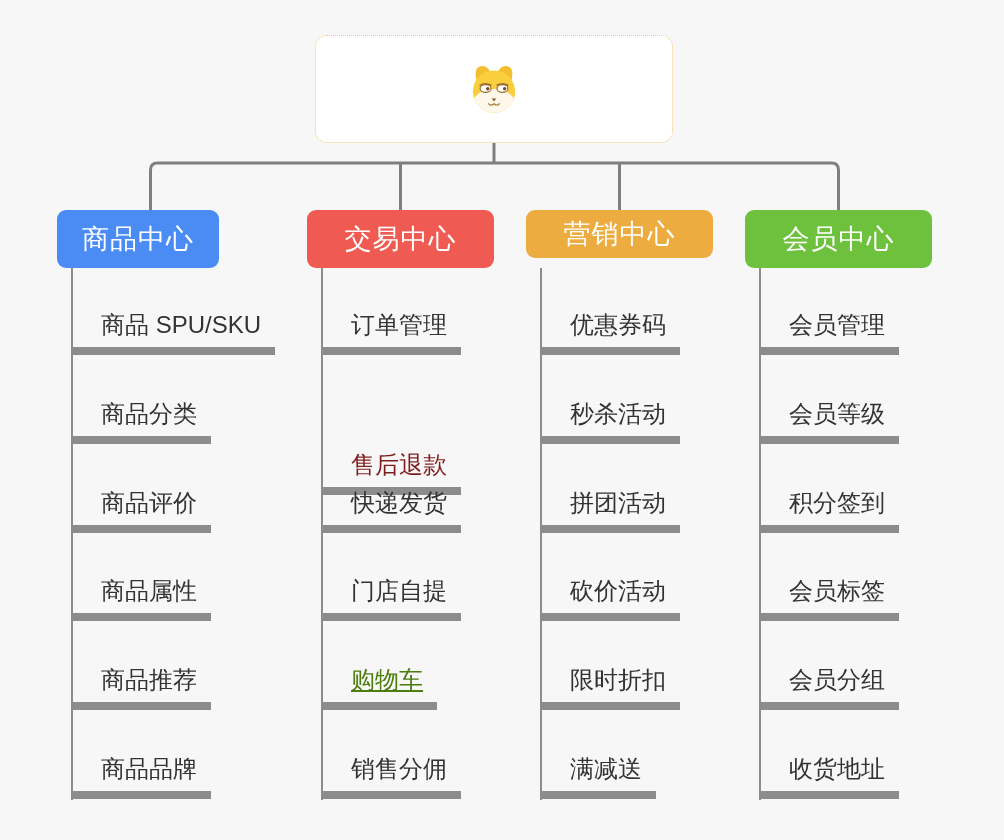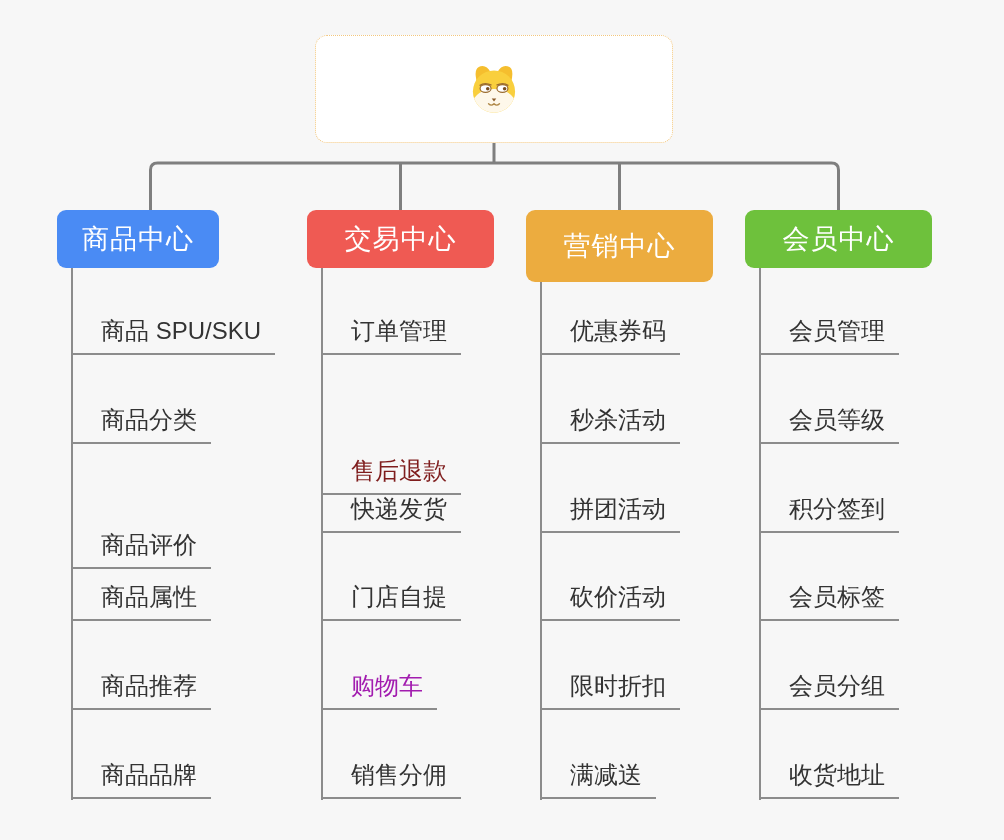--- a/index.html
+++ b/index.html
@@ -42,21 +42,21 @@
     font-size:27px;
     letter-spacing:1px;
     display:flex;align-items:center;justify-content:center;
     white-space:nowrap;
     box-sizing:border-box;
   }
   .item{
     position:absolute;
     display:flex;align-items:flex-end;
     padding:0 14px 6px 30px;
-    border-bottom:2px solid #d946ef;
+    border-bottom:8px solid #d946ef;
     font-size:24px;
     color:#333333;
     white-space:nowrap;
     box-sizing:border-box;
   }
 </style>
 </head>
 <body>
 
 <div id="canvas">
@@ -92,32 +92,32 @@
         <path d="M29.3 43.4 h5.4 l-2.7 3.4 z" fill="#8a5a28"></path>
         <path d="M25.5 49.5 q3.3 3.2 6.5 0 q3.2 3.2 6.5 0" fill="none" stroke="#b08948" stroke-width="1.6" stroke-linecap="round"></path>
       </svg>
     </span>
   </div>
 
   <div id="branches">
       <div class="hdr" style="left: 57px; top: 210px; width: 162px; height: 58px; background: rgb(74, 139, 244);">商品中心</div>
       <div class="item" style="left: 71px; top: 311px; height: 44px; border-bottom-color: rgb(140, 140, 140); color: rgb(51, 51, 51);">商品 SPU/SKU</div>
       <div class="item" style="left: 71px; top: 399.8px; height: 44px; border-bottom-color: rgb(140, 140, 140); color: rgb(51, 51, 51);">商品分类</div>
-      <div class="item" style="left: 71px; top: 488.6px; height: 44px; border-bottom-color: rgb(140, 140, 140); color: rgb(51, 51, 51); margin-top: 36px;">商品评价</div>
+      <div class="item" style="left: 71px; top: 488.6px; height: 44px; border-bottom-color: rgb(140, 140, 140); color: rgb(51, 51, 51);">商品评价</div>
       <div class="item" style="left: 71px; top: 577.4px; height: 44px; border-bottom-color: rgb(140, 140, 140); color: rgb(51, 51, 51);">商品属性</div>
       <div class="item" style="left: 71px; top: 666.2px; height: 44px; border-bottom-color: rgb(140, 140, 140); color: rgb(51, 51, 51);">商品推荐</div>
       <div class="item" style="left: 71px; top: 755px; height: 44px; border-bottom-color: rgb(140, 140, 140); color: rgb(51, 51, 51);">商品品牌</div>
       <div class="hdr" style="left: 307px; top: 210px; width: 187px; height: 58px; background: rgb(239, 90, 83);">交易中心</div>
       <div class="item" style="left: 321px; top: 311px; height: 44px; border-bottom-color: rgb(140, 140, 140); color: rgb(51, 51, 51);">订单管理</div>
       <div class="item" style="left: 321px; top: 408px; height: 44px; border-bottom-color: rgb(140, 140, 140); color: #7f1d1d; margin-top: 43px;">售后退款</div>
       <div class="item" style="left: 321px; top: 488.6px; height: 44px; border-bottom-color: rgb(140, 140, 140); color: rgb(51, 51, 51);">快递发货</div>
       <div class="item" style="left: 321px; top: 577.4px; height: 44px; border-bottom-color: rgb(140, 140, 140); color: rgb(51, 51, 51);">门店自提</div>
-      <div class="item" style="left: 321px; top: 666.2px; height: 44px; border-bottom-color: rgb(140, 140, 140); color: #a21caf;">购物车</div>
+      <div class="item" style="left: 321px; top: 666.2px; height: 44px; border-bottom-color: rgb(140, 140, 140); color: #4d7c0f; text-decoration: underline;">购物车</div>
       <div class="item" style="left: 321px; top: 755px; height: 44px; border-bottom-color: rgb(140, 140, 140); color: rgb(51, 51, 51);">销售分佣</div>
-      <div class="hdr" style="left: 526px; top: 210px; width: 187px; height: 72px; background: rgb(236, 172, 63); font-family: Liberation Serif, serif;">营销中心</div>
+      <div class="hdr" style="left: 526px; top: 210px; width: 187px; height: 48px; background: rgb(236, 172, 63); font-family: Liberation Serif, serif;">营销中心</div>
       <div class="item" style="left: 540px; top: 311px; height: 44px; border-bottom-color: rgb(140, 140, 140); color: rgb(51, 51, 51);">优惠券码</div>
       <div class="item" style="left: 540px; top: 399.8px; height: 44px; border-bottom-color: rgb(140, 140, 140); color: rgb(51, 51, 51);">秒杀活动</div>
       <div class="item" style="left: 540px; top: 488.6px; height: 44px; border-bottom-color: rgb(140, 140, 140); color: rgb(51, 51, 51);">拼团活动</div>
       <div class="item" style="left: 540px; top: 577.4px; height: 44px; border-bottom-color: rgb(140, 140, 140); color: rgb(51, 51, 51);">砍价活动</div>
       <div class="item" style="left: 540px; top: 666.2px; height: 44px; border-bottom-color: rgb(140, 140, 140); color: rgb(51, 51, 51);">限时折扣</div>
       <div class="item" style="left: 540px; top: 755px; height: 44px; border-bottom-color: rgb(140, 140, 140); color: rgb(51, 51, 51);">满减送</div>
       <div class="hdr" style="left: 745px; top: 210px; width: 187px; height: 58px; background: rgb(110, 193, 60);">会员中心</div>
       <div class="item" style="left: 759px; top: 311px; height: 44px; border-bottom-color: rgb(140, 140, 140); color: rgb(51, 51, 51);">会员管理</div>
       <div class="item" style="left: 759px; top: 399.8px; height: 44px; border-bottom-color: rgb(140, 140, 140); color: rgb(51, 51, 51);">会员等级</div>
       <div class="item" style="left: 759px; top: 488.6px; height: 44px; border-bottom-color: rgb(140, 140, 140); color: rgb(51, 51, 51);">积分签到</div>

